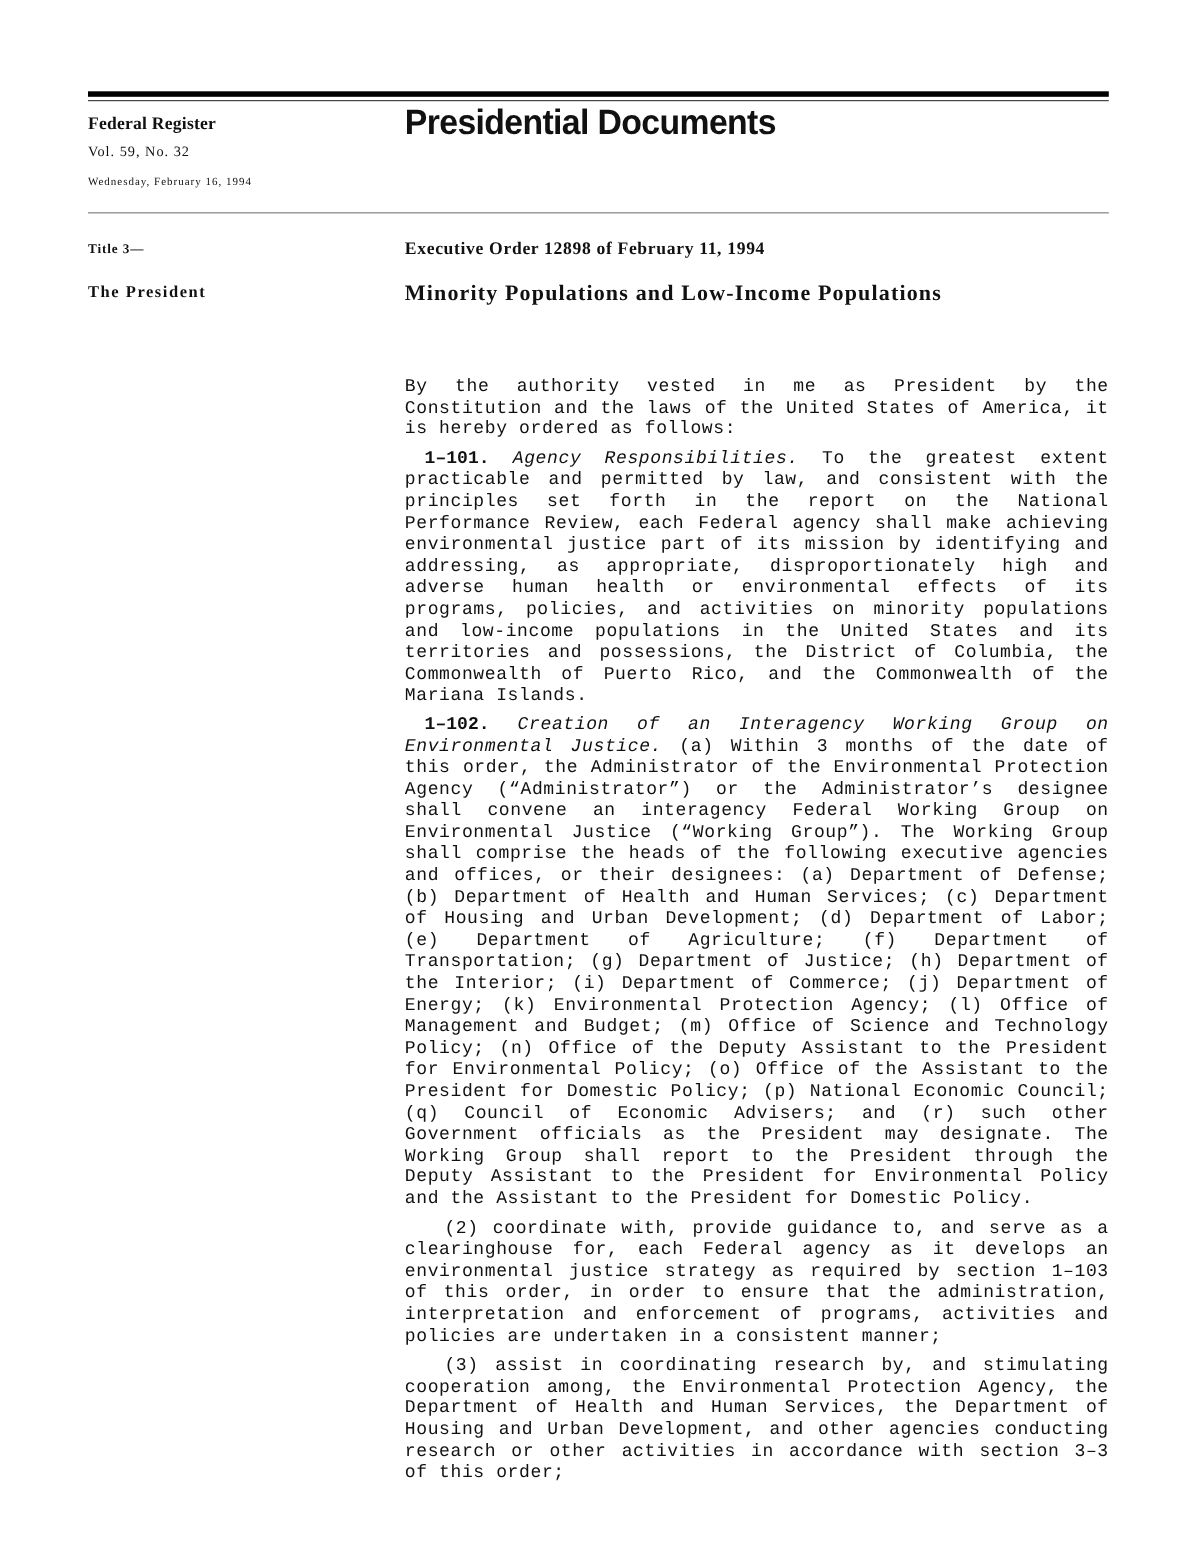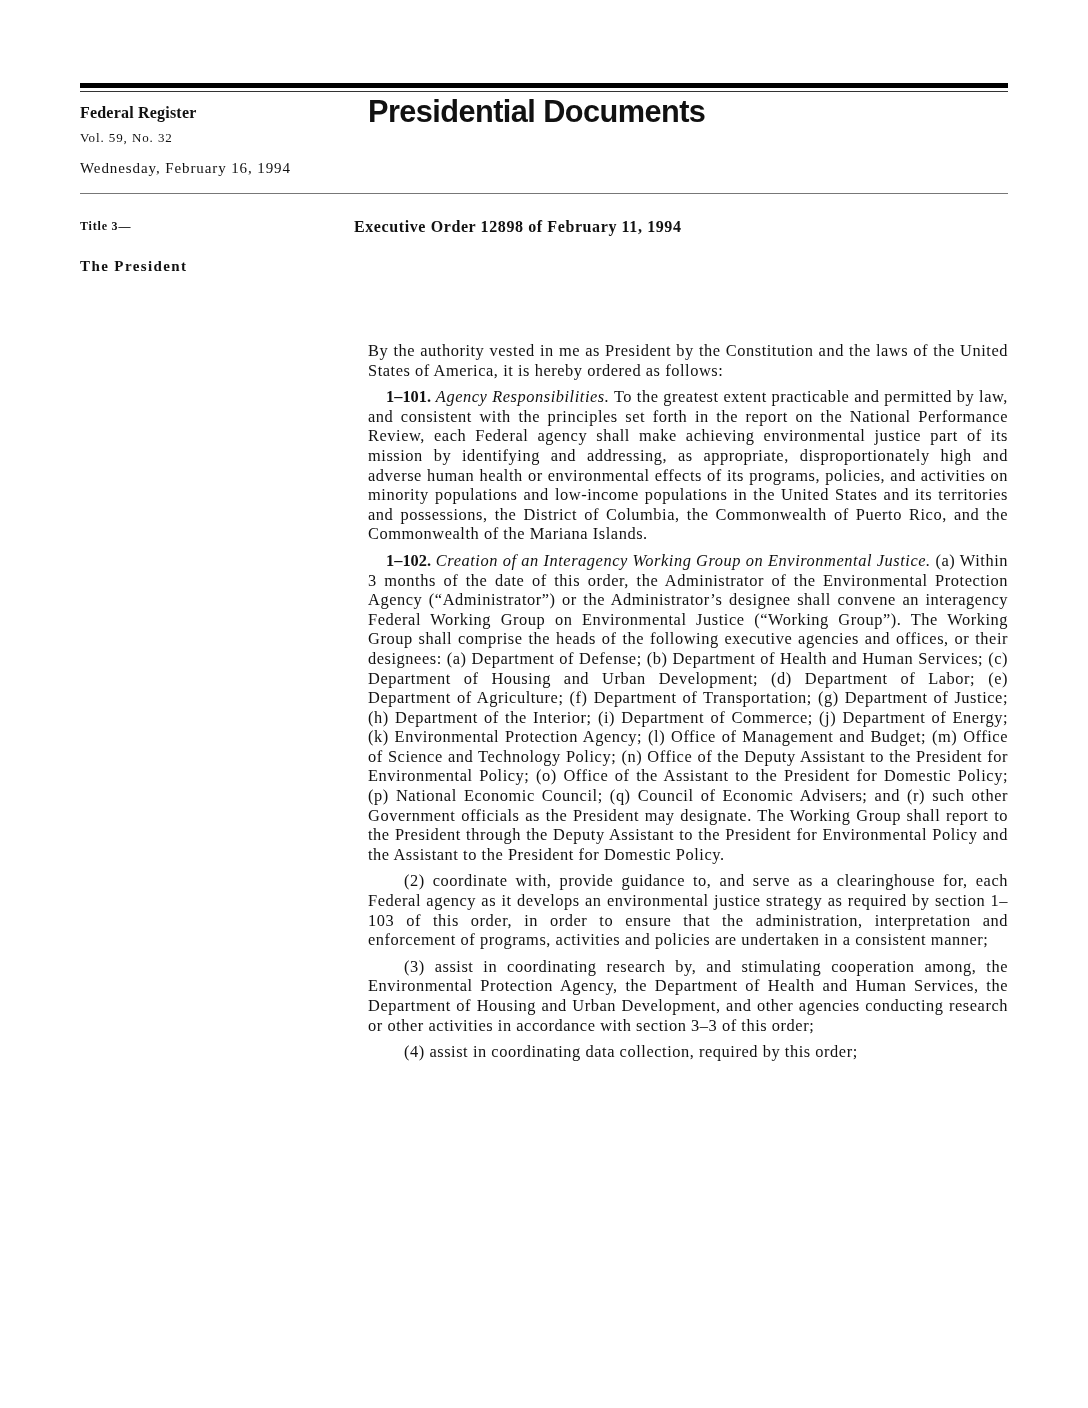--- a/index.html
+++ b/index.html
@@ -51,21 +51,21 @@
       position: absolute;
       left: 80px;
       top: 130px;
       font-size: 13px;
       letter-spacing: 0.9px;
     }
     .fr-date {
       position: absolute;
       left: 80px;
       top: 160px;
-      font-size: 15px;
+      font-size: 10px;
       letter-spacing: 0.9px;
     }
     .pres-docs {
       position: absolute;
       left: 368px;
       top: 93px;
       font-family: "Liberation Sans", "DejaVu Sans", sans-serif;
       font-weight: bold;
       font-size: 32px;
       letter-spacing: -0.6px;
@@ -83,21 +83,21 @@
     .the-president {
       position: absolute;
       left: 80px;
       top: 258px;
       font-size: 15px;
       font-weight: bold;
       letter-spacing: 1.4px;
     }
     .eo-number {
       position: absolute;
-      left: 354px;
+      left: 368px;
       top: 218px;
       font-size: 16px;
       font-weight: bold;
       letter-spacing: 0.6px;
     }
     .eo-title {
       position: absolute;
       left: 368px;
       top: 257px;
       width: 640px;
@@ -108,20 +108,21 @@
     }
     .body {
       position: absolute;
       left: 368px;
       top: 341px;
       width: 640px;
       font-size: 16.4px;
       line-height: 19.6px;
       text-align: justify;
       letter-spacing: 0.55px;
+      font-family: Liberation Mono, monospace;
     }
     .body p {
       margin: 0 0 7px 0;
     }
     .body .indent1 { text-indent: 18px; }
     .body .indent2 { text-indent: 36px; }
     .body .sec-head {
       margin-bottom: 3px;
     }
     .bold { font-weight: bold; letter-spacing: 0; }
@@ -139,26 +140,26 @@
 
 <div class="pres-docs">Presidential Documents</div>
 
 <div class="rule-bottom"></div>
 
 <div class="title3">Title 3—</div>
 <div class="the-president">The President</div>
 
 <div class="eo-number">Executive Order 12898 of February 11, 1994</div>
 <div class="eo-title">
+  <div>Minority Populations and Low-Income Populations</div>
 </div>
 
 <div class="body">
   <p>By the authority vested in me as President by the Constitution and the laws of the United States of America, it is hereby ordered as follows:</p>
 
 
   <p class="indent1"><span class="bold">1–101.</span> <span class="ital">Agency Responsibilities.</span><span> To the greatest extent practicable and permitted by law, and consistent with the principles set forth in the report on the National Performance Review, each Federal agency shall make achieving environmental justice part of its mission by identifying and addressing, as appropriate, disproportionately high and adverse human health or environmental effects of its programs, policies, and activities on minority populations and low-income populations in the United States and its territories and possessions, the District of Columbia, the Commonwealth of Puerto Rico, and the Commonwealth of the Mariana Islands.</span></p>
 
   <p class="indent1"><span class="bold">1–102.</span> <span class="ital">Creation of an Interagency Working Group on Environmental Justice.</span><span> (a) Within 3 months of the date of this order, the Administrator of the Environmental Protection Agency (“Administrator”) or the Administrator’s designee shall convene an interagency Federal Working Group on Environmental Justice (“Working Group”). The Working Group shall comprise the heads of the following executive agencies and offices, or their designees: (a) Department of Defense; (b) Department of Health and Human Services; (c) Department of Housing and Urban Development; (d) Department of Labor; (e) Department of Agriculture; (f) Department of Transportation; (g) Department of Justice; (h) Department of the Interior; (i) Department of Commerce; (j) Department of Energy; (k) Environmental Protection Agency; (l) Office of Management and Budget; (m) Office of Science and Technology Policy; (n) Office of the Deputy Assistant to the President for Environmental Policy; (o) Office of the Assistant to the President for Domestic Policy; (p) National Economic Council; (q) Council of Economic Advisers; and (r) such other Government officials as the President may designate. The Working Group shall report to the President through the Deputy Assistant to the President for Environmental Policy and the Assistant to the President for Domestic Policy.</span></p>
 
   <p class="indent2">(2) coordinate with, provide guidance to, and serve as a clearinghouse for, each Federal agency as it develops an environmental justice strategy as required by section 1–103 of this order, in order to ensure that the administration, interpretation and enforcement of programs, activities and policies are undertaken in a consistent manner;</p>
   <p class="indent2">(3) assist in coordinating research by, and stimulating cooperation among, the Environmental Protection Agency, the Department of Health and Human Services, the Department of Housing and Urban Development, and other agencies conducting research or other activities in accordance with section 3–3 of this order;</p>
-  <p class="indent2">(4) assist in coordinating data collection, required by this order;</p>
 </div>
 
 </body></html>

